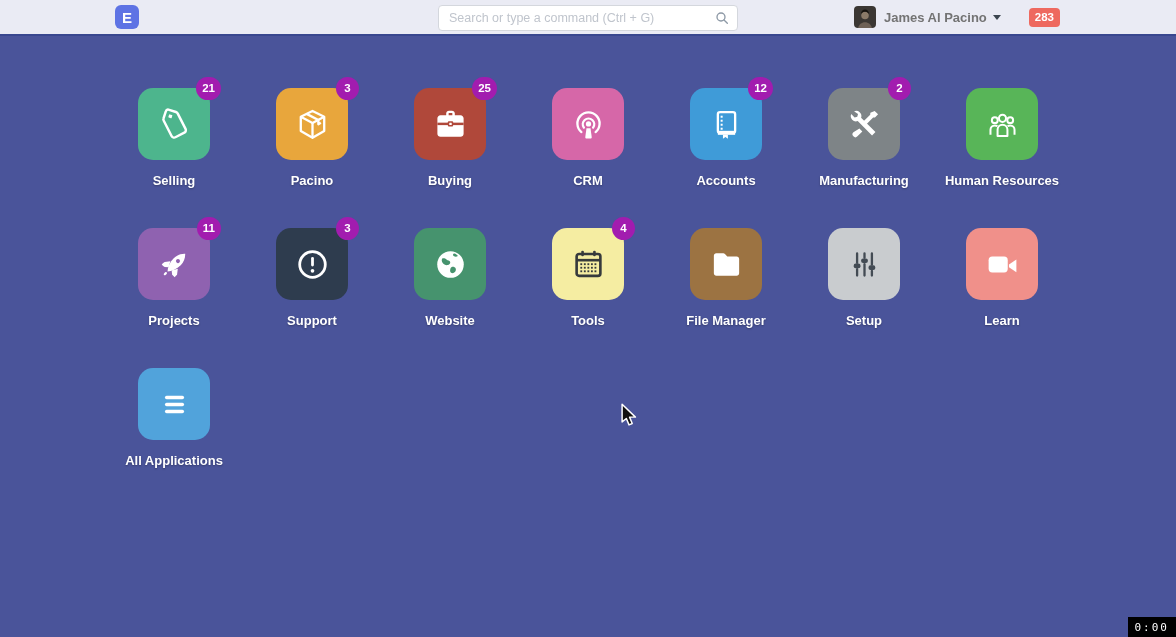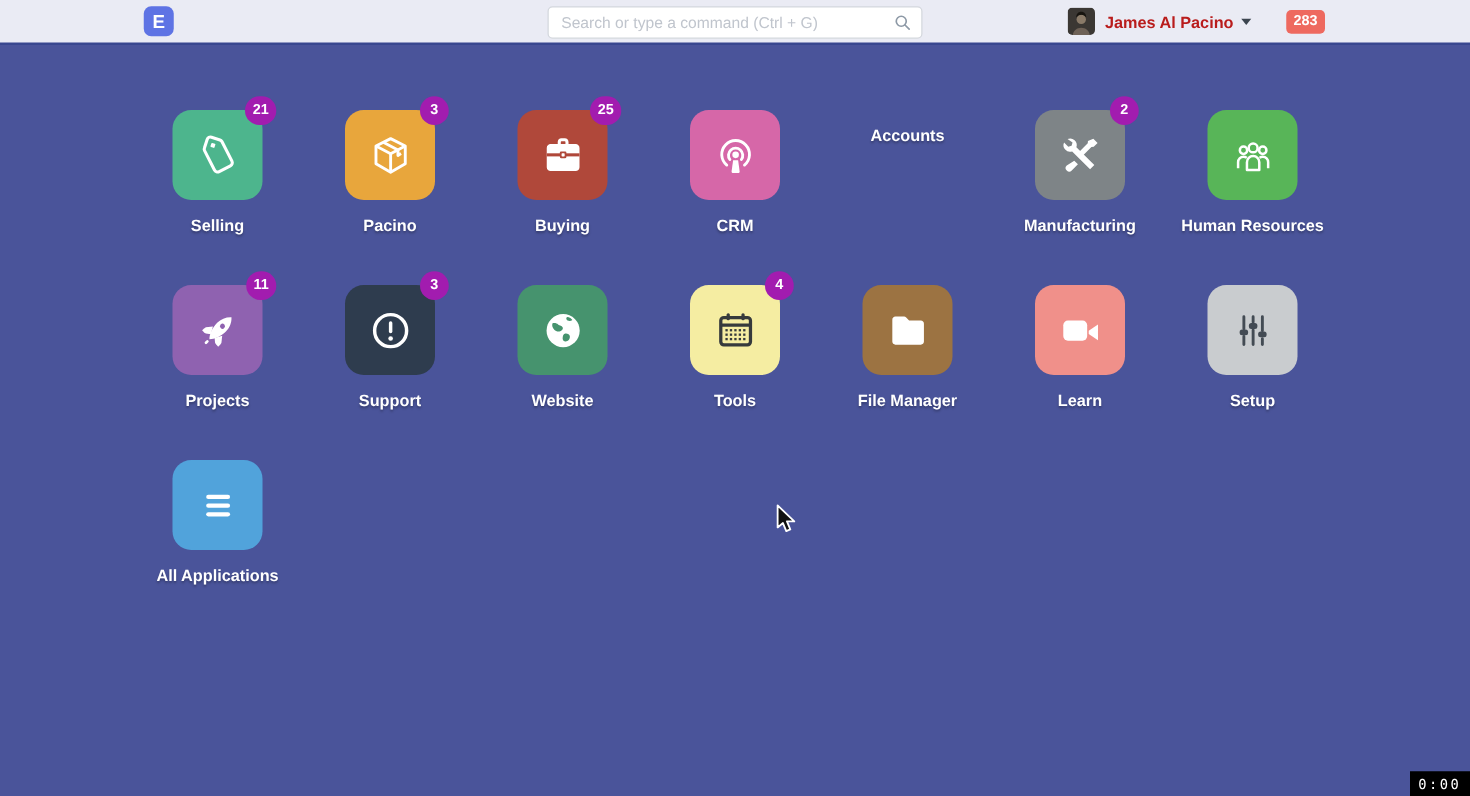--- a/index.html
+++ b/index.html
@@ -57,21 +57,21 @@
   .avatar {
     width: 22px; height: 22px;
     border-radius: 4px;
     overflow: hidden;
     flex: 0 0 auto;
   }
   .username {
     margin-left: 8px;
     font-size: 13px;
     font-weight: 700;
-    color: #b91c1c;
+    color: #737373;
     cursor: pointer;
     display: flex; align-items: center;
   }
   .caret {
     width: 0; height: 0;
     border-left: 4px solid transparent;
     border-right: 4px solid transparent;
     border-top: 5px solid #3c454f;
     margin-left: 6px;
   }
@@ -233,20 +233,34 @@
             <path d="M9 14a3.7 3.7 0 1 1 6 0"></path>
             <circle cx="12" cy="11.6" r="1.7" fill="currentColor" stroke="none"></circle>
             <path d="M10.7 14.4h2.6l.8 5.8c0 .5-.4.8-.8.8h-2.6c-.4 0-.8-.3-.8-.8z" fill="currentColor" stroke="none"></path>
           </svg>
         </span>
 
     </div>
     <div class="tile-label">CRM</div>
   </div>
     <div class="tile">
+    <div class="tile-icon" style="background: rgb(63, 155, 216); --tile: #3f9bd8;">
+      <span style="display: flex;">
+          <svg viewBox="0 0 24 24" fill="none" stroke="currentColor" stroke-width="1.5">
+            <rect x="6.4" y="4" width="11.2" height="13.4" rx="1.4"></rect>
+            <path d="M6.4 17.4h11.2" stroke-width="2.6"></path>
+            <rect x="8.2" y="6.3" width="1.3" height="1.3" fill="currentColor" stroke="none"></rect>
+            <rect x="8.2" y="8.9" width="1.3" height="1.3" fill="currentColor" stroke="none"></rect>
+            <rect x="8.2" y="11.5" width="1.3" height="1.3" fill="currentColor" stroke="none"></rect>
+            <rect x="8.2" y="14.1" width="1.3" height="1.3" fill="currentColor" stroke="none"></rect>
+            <path d="M9.7 18.7v2.5l1.6-1.1 1.6 1.1v-2.5z" fill="currentColor" stroke="none"></path>
+          </svg>
+        </span>
+      <span class="tile-badge">12</span>
+    </div>
     <div class="tile-label">Accounts</div>
   </div>
     <div class="tile">
     <div class="tile-icon" style="background: rgb(126, 132, 135); --tile: #7e8487;">
       <span style="display: flex;">
           <svg viewBox="0 0 24 24" fill="currentColor">
             <path d="M5.2 3.4a3.4 3.4 0 0 1 4.6 4.2l9.3 9.3-2.2 2.2-9.3-9.3A3.4 3.4 0 0 1 3.4 5.2l2.2 2.2 1.7-.5.5-1.7z"></path>
             <path d="M18.6 3.2l2.2 2.2-2 2-1.2.1-5.8 5.8-1.9-1.9 5.8-5.8.1-1.2zM8.7 14.6l1.9 1.9-3.2 3.2a1.8 1.8 0 0 1-2.6 0 1.8 1.8 0 0 1 0-2.6z"></path>
           </svg>
         </span>
@@ -350,48 +364,48 @@
       <span style="display: flex;">
           <svg viewBox="0 0 24 24">
             <path fill="currentColor" d="M3.8 6.3c0-.9.7-1.6 1.6-1.6h4.5c.4 0 .8.2 1.1.5l1.5 1.6h6.1c.9 0 1.6.7 1.6 1.6v9.3c0 .9-.7 1.6-1.6 1.6H5.4c-.9 0-1.6-.7-1.6-1.6z"></path>
           </svg>
         </span>
 
     </div>
     <div class="tile-label">File Manager</div>
   </div>
     <div class="tile">
-    <div class="tile-icon" style="background: rgb(240, 144, 138); --tile: #f0908a;">
-      <span style="display: flex;">
-          <svg viewBox="0 0 24 24" fill="currentColor">
-            <rect x="3" y="6.8" width="12.4" height="10.4" rx="2.4"></rect>
-            <path d="M16.2 12l4.8-3.2v8.2l-4.8-3.2z"></path>
-          </svg>
-        </span>
-
-    </div>
-    <div class="tile-label">Learn</div>
-  </div>
-    <div class="tile">
     <div class="tile-icon" style="background: rgb(201, 204, 207); --tile: #c9cccf; color: rgb(67, 75, 84);">
       <span style="display: flex;">
           <svg viewBox="0 0 24 24" fill="currentColor">
             <g stroke="currentColor" stroke-width="1.5" stroke-linecap="round">
               <path d="M7.2 4.8v6.2M7.2 15v4.2M12 4.8v2.9M12 11.7v7.5M16.8 4.8v7.3M16.8 16.2v3"></path>
             </g>
             <rect x="5" y="11.4" width="4.4" height="3" rx="1.3"></rect>
             <rect x="9.8" y="8.1" width="4.4" height="3" rx="1.3"></rect>
             <rect x="14.6" y="12.5" width="4.4" height="3" rx="1.3"></rect>
           </svg>
         </span>
 
     </div>
     <div class="tile-label">Setup</div>
   </div>
     <div class="tile">
+    <div class="tile-icon" style="background: rgb(240, 144, 138); --tile: #f0908a;">
+      <span style="display: flex;">
+          <svg viewBox="0 0 24 24" fill="currentColor">
+            <rect x="3" y="6.8" width="12.4" height="10.4" rx="2.4"></rect>
+            <path d="M16.2 12l4.8-3.2v8.2l-4.8-3.2z"></path>
+          </svg>
+        </span>
+
+    </div>
+    <div class="tile-label">Learn</div>
+  </div>
+    <div class="tile">
     <div class="tile-icon" style="background: rgb(81, 163, 219); --tile: #51a3db;">
       <span style="display: flex;">
           <svg viewBox="0 0 24 24" fill="currentColor">
             <rect x="5.8" y="6.4" width="12.4" height="2.2" rx="1.1"></rect>
             <rect x="5.8" y="10.9" width="12.4" height="2.2" rx="1.1"></rect>
             <rect x="5.8" y="15.4" width="12.4" height="2.2" rx="1.1"></rect>
           </svg>
         </span>
 
     </div>

